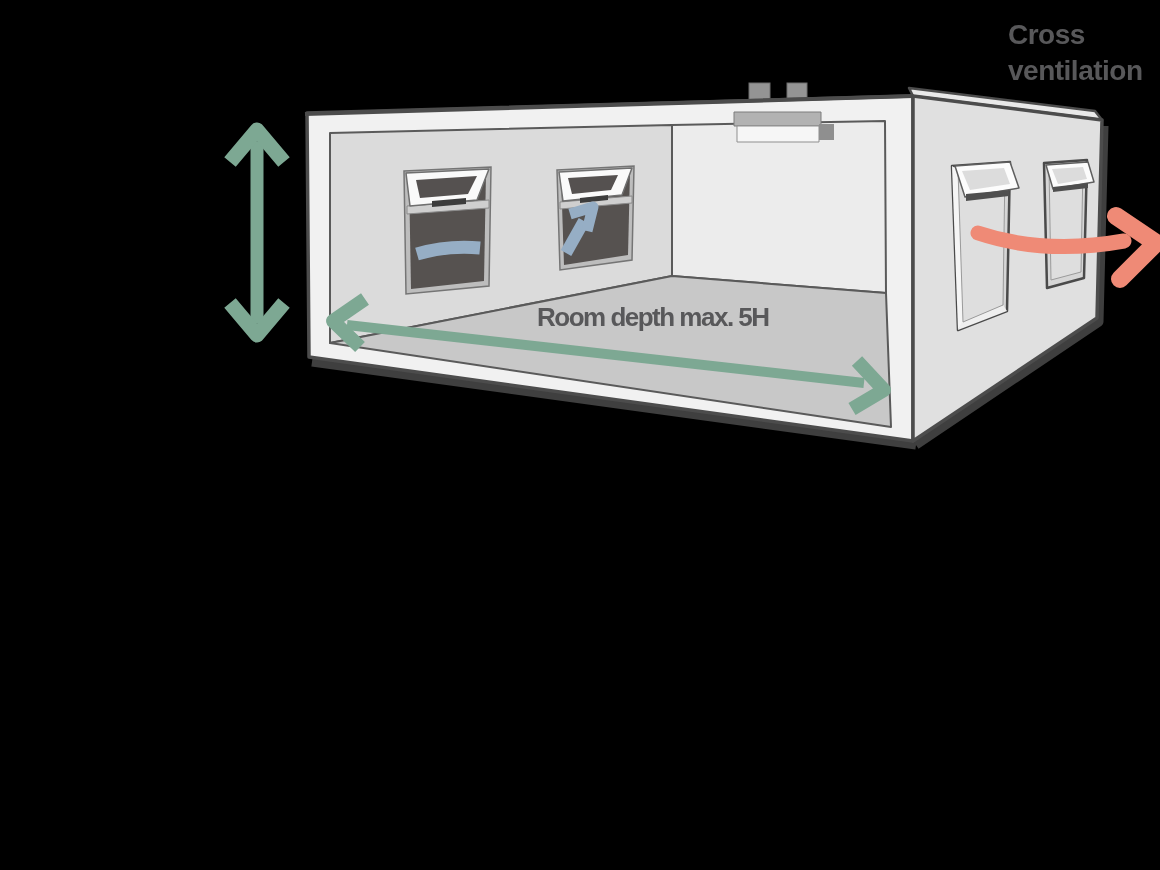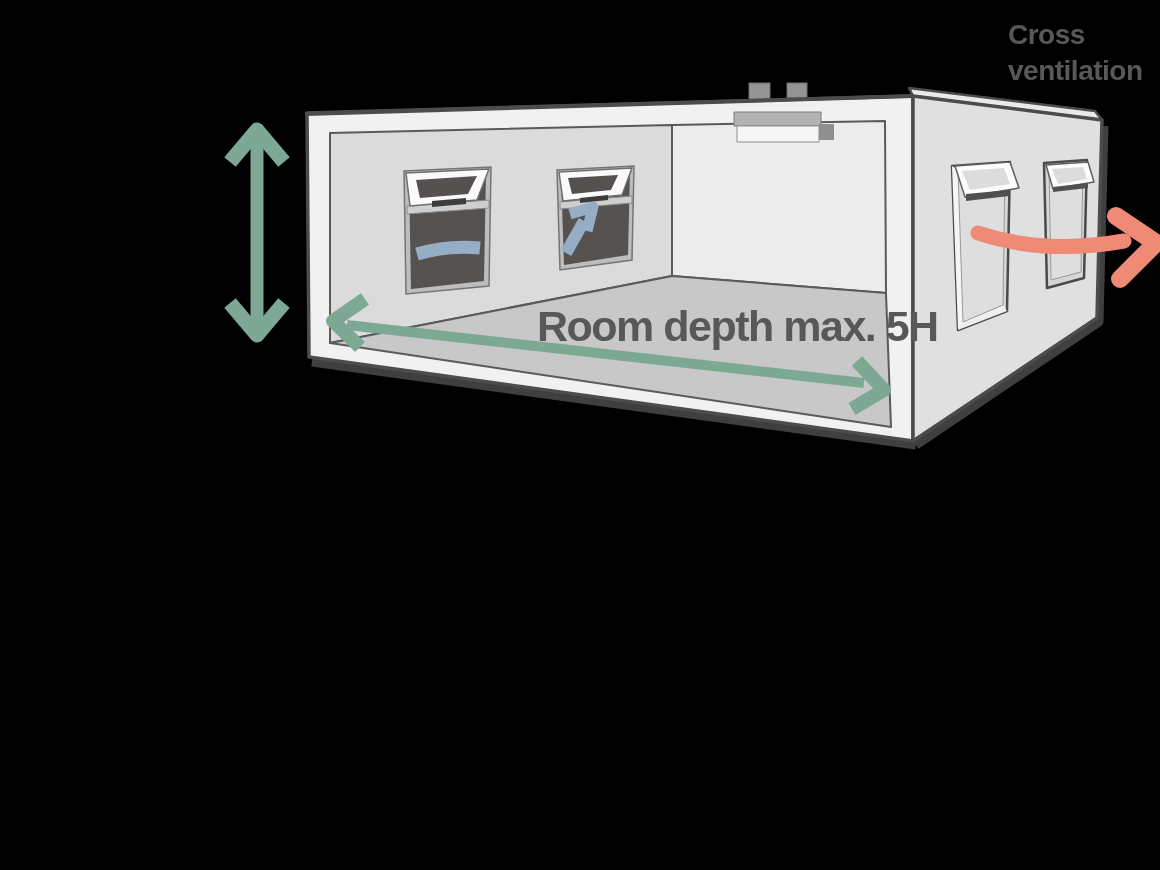--- a/index.html
+++ b/index.html
@@ -7,21 +7,21 @@
     position:relative;width:1160px;height:870px;background:#000;overflow:hidden;
     font-family:"Liberation Sans", sans-serif;
   }
   #stage svg{position:absolute;left:0;top:0;}
   .label{
     position:absolute;color:#58585a;font-weight:700;
     white-space:pre-line;
   }
   .label-ceiling{left:9px;top:216px;font-size:27px;letter-spacing:-0.8px;}
   .label-cross{left:1008px;top:17px;font-size:28px;line-height:36px;letter-spacing:-0.5px;}
-  .label-depth{left:537px;top:302px;font-size:43px;letter-spacing:-1.5px;font-weight:700;}
+  .label-depth{left:537px;top:302px;font-size:26px;letter-spacing:-1.5px;font-weight:700;}
 </style>
 </head>
 <body>
 
 <div id="stage">
 
   <svg width="1160" height="870" viewBox="0 0 1160 870">
 
     <g>
       <path d="M312,362 L916,445" fill="none" stroke="#3f3f3f" stroke-width="9"></path>

